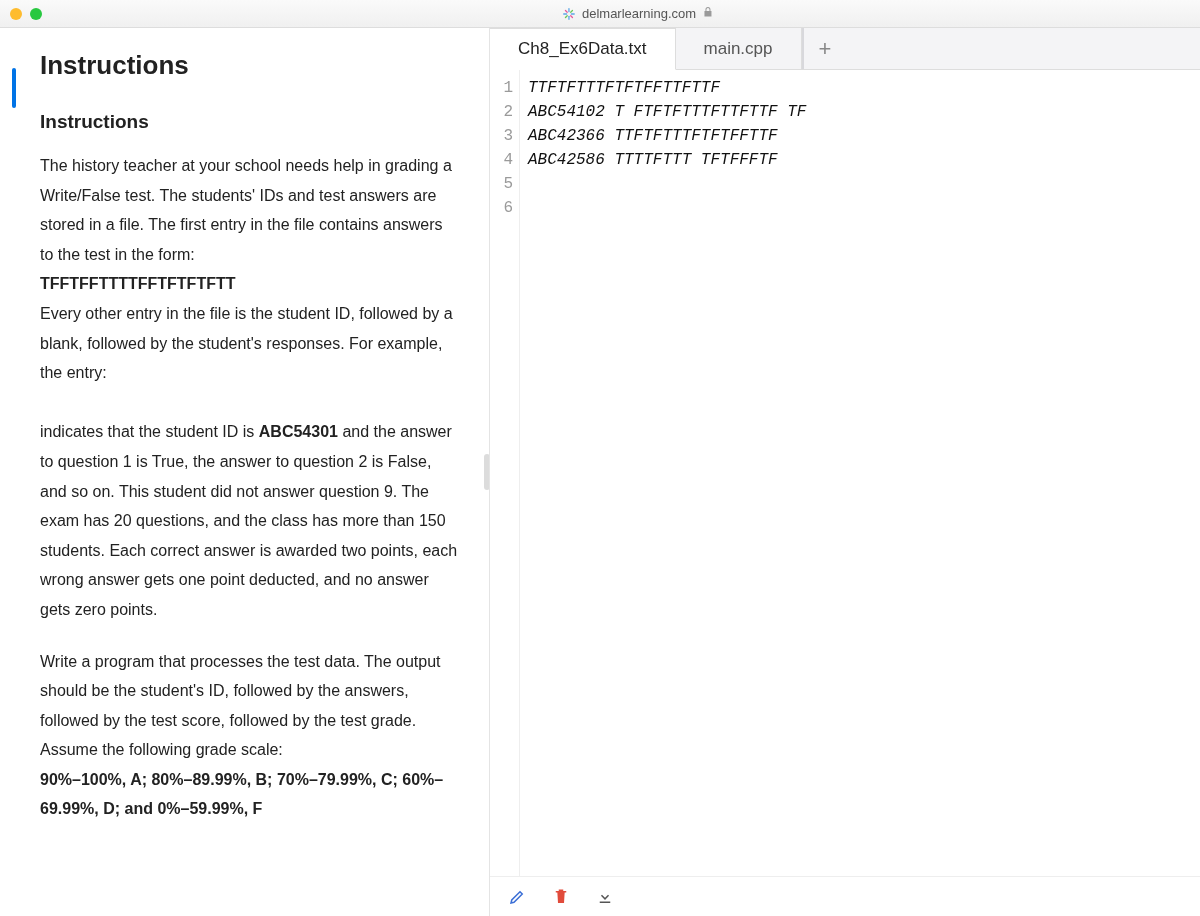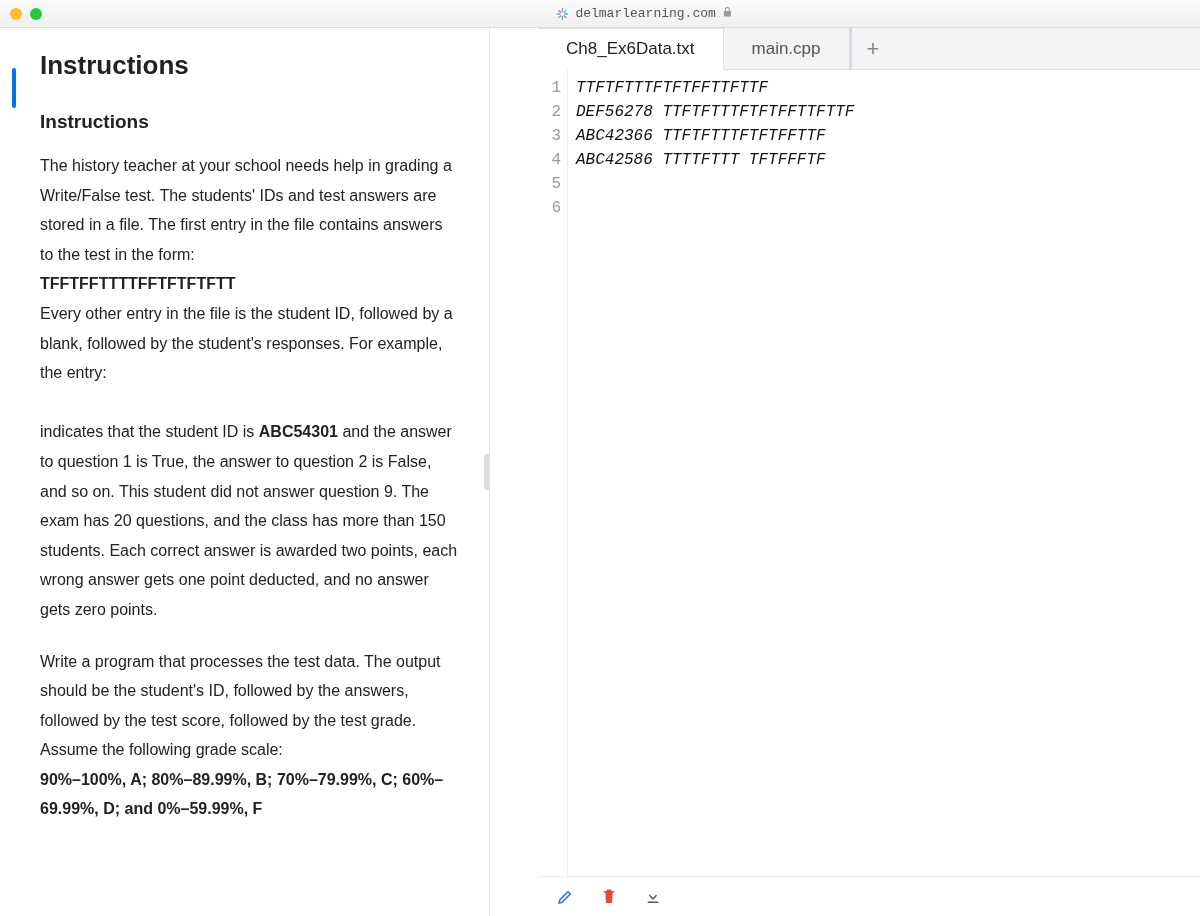--- a/index.html
+++ b/index.html
@@ -5,21 +5,20 @@
   * { box-sizing: border-box; margin: 0; padding: 0; }
   html, body { height: 100%; font-family: -apple-system, BlinkMacSystemFont, "Segoe UI", Helvetica, Arial, sans-serif; background:#fff; }
   .window-chrome {
     height: 28px;
     background: linear-gradient(#fafafa,#f0f0f0);
     border-bottom: 1px solid #ddd;
     display:flex;
     align-items:center;
     padding: 0 10px;
     position:relative;
-    font-family:Liberation Mono, monospace;
   }
   .traffic-lights { display:flex; gap:8px; align-items:center; }
   .dot { width:12px; height:12px; border-radius:50%; }
   .dot.yellow { background:#febc2e; }
   .dot.green  { background:#28c840; }
   .domain-wrap {
     position:absolute;
     left:50%;
     transform:translateX(-25%);
     display:flex;
@@ -31,21 +30,20 @@
   .spin-icon {
     width:14px; height:14px;
     display:inline-block;
     position:relative;
   }
   .spin-icon svg { width:14px; height:14px; }
   .lock-icon { color:#8a8a8a; font-size:12px; }
   .app {
     display:flex;
     height: calc(100% - 28px);
-    gap: 48px;
   }
   .left-pane {
     width: 490px;
     min-width:490px;
     border-right: 1px solid #e4e4e4;
     padding: 22px 30px 20px 40px;
     overflow:auto;
     position:relative;
   }
   .left-accent {
@@ -218,21 +216,21 @@
 
     <div class="editor">
       <div class="gutter" id="gutter">
           <div>1</div>
           <div>2</div>
           <div>3</div>
           <div>4</div>
           <div>5</div>
           <div>6</div>
         </div>
-      <div class="code" id="code"><div>TTFTFTTTFTFTFFTTFTTF</div><div>DEF56278 TTFTFTTTFTFTFFTTFTTF</div><div>ABC42366 TTFTFTTTFTFTFFTTF</div><div>ABC42586 TTTTFTTT TFTFFFTF</div><div></div></div>
+      <div class="code" id="code"><div>TTFTFTTTFTFTFFTTFTTF</div><div>ABC54102 T FTFTFTTTFTTFTTF TF</div><div>ABC42366 TTFTFTTTFTFTFFTTF</div><div>ABC42586 TTTTFTTT TFTFFFTF</div><div></div></div>
     </div>
 
     <div class="bottom-tools">
       <span class="tool-ic">
         <svg viewBox="0 0 24 24" fill="none" stroke="#3b6fd6" stroke-width="2">
             <path d="M4 20l4-1 11-11-3-3L5 16l-1 4z"></path>
           </svg>
       </span>
       <span class="tool-ic">
         <svg viewBox="0 0 24 24" fill="#e14b3b">

